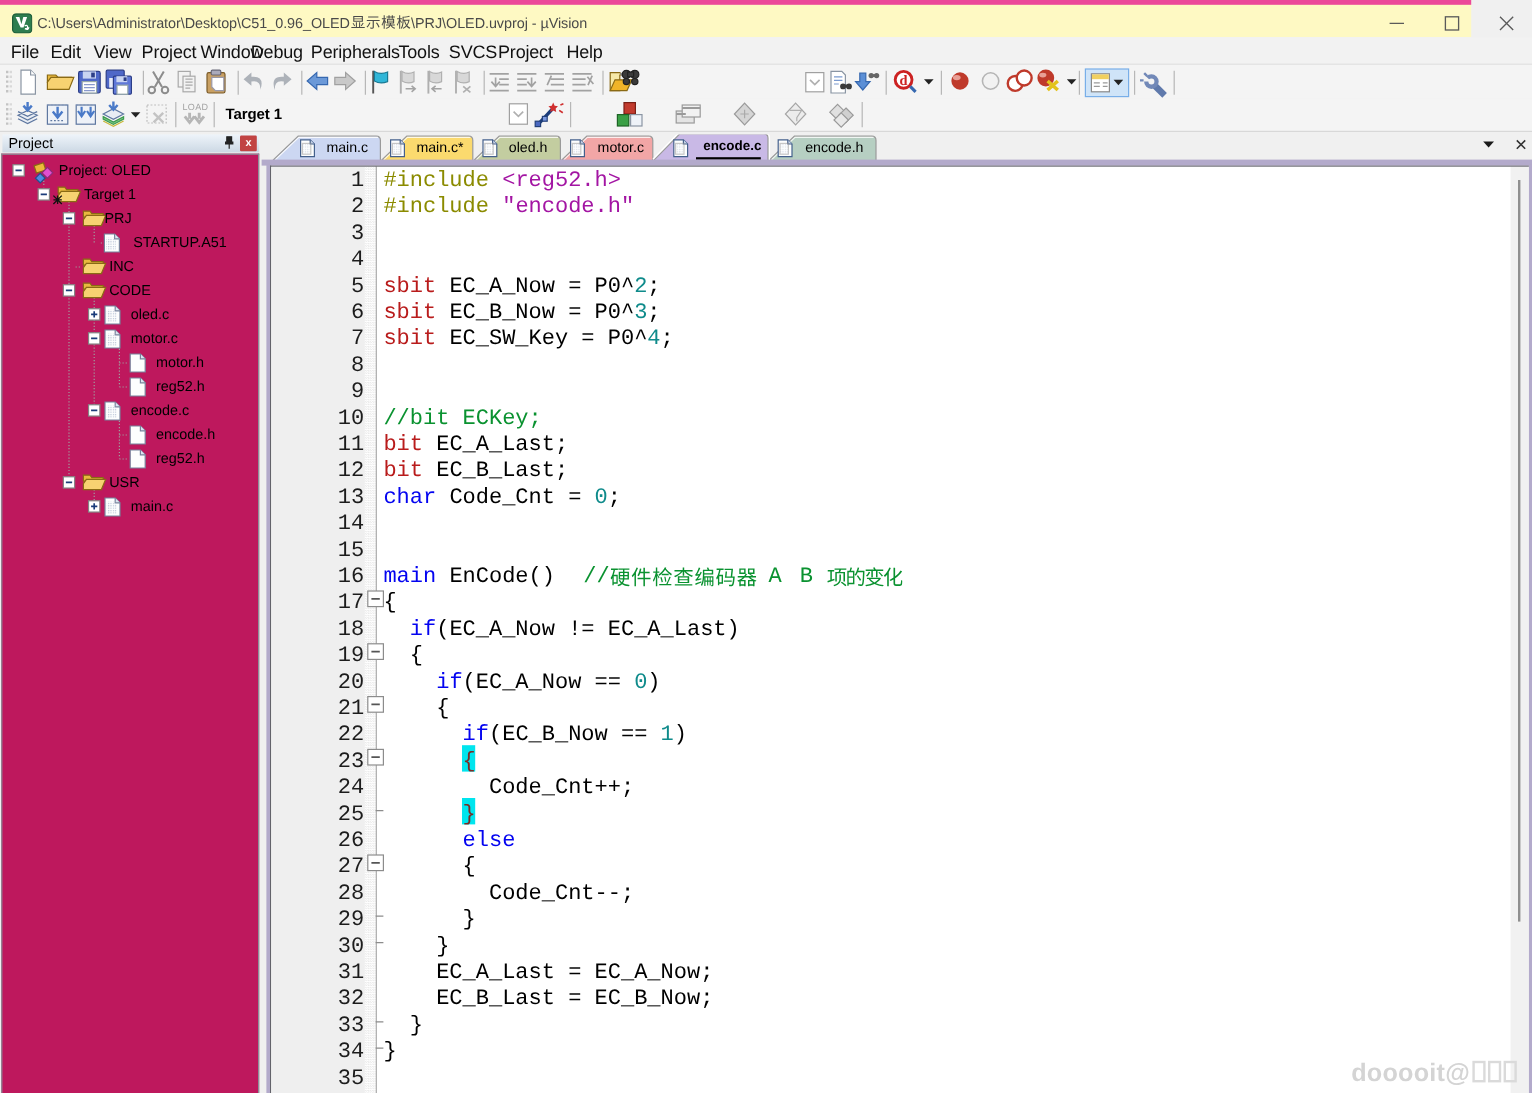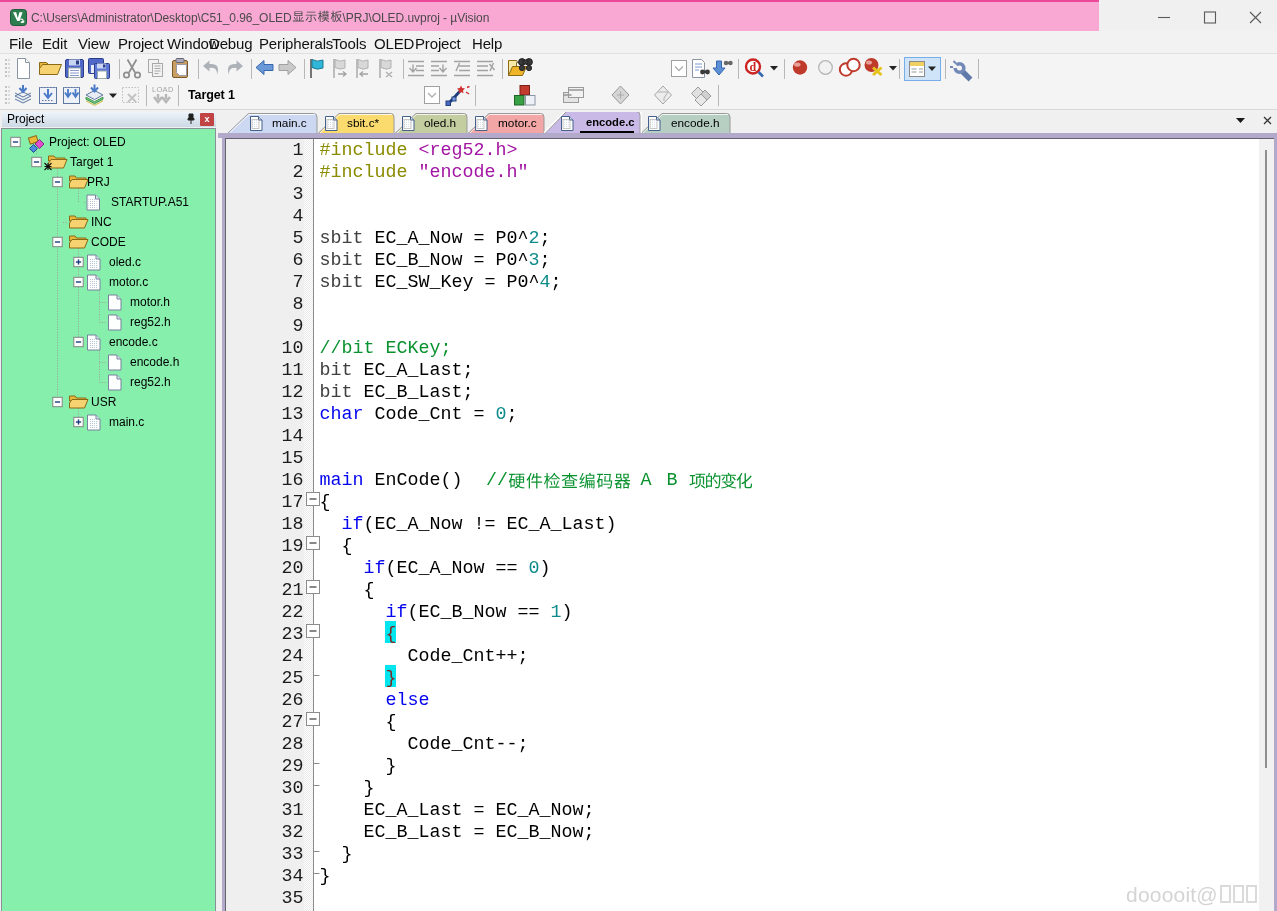--- a/index.html
+++ b/index.html
@@ -1,51 +1,51 @@
 <!DOCTYPE html>
 <html><head><meta charset="utf-8"><style>
 html,body{margin:0;padding:0}
 body{width:1277px;height:911px;position:relative;overflow:hidden;background:#f0f0f0;
  font-family:"Liberation Sans",sans-serif;-webkit-font-smoothing:antialiased}
 .abs{position:absolute}
-#titlebar{left:0;top:0;width:1099px;height:31px;background:#f9a8d4;border-top:2px solid #ec4899;box-sizing:border-box}
+#titlebar{left:0;top:0;width:1226px;height:31px;background:#fef9c3;border-top:4px solid #ec4899;box-sizing:border-box}
 #title-text{left:31px;top:8px;font-size:12px;color:#4a4a4a;white-space:pre;letter-spacing:-0.05px}
 #menubar{left:0;top:31px;width:1277px;height:22px;background:#f2f2f2}
 .mi{position:absolute;top:4px;font-size:15px;color:#111;letter-spacing:-0.15px}
 #tb1{left:0;top:53px;width:1277px;height:29px;background:#f4f4f4;border-top:1px solid #e0e0e0;box-sizing:border-box}
 #tb2{left:0;top:82px;width:1277px;height:27px;background:#f4f4f4;border-bottom:1px solid #d8d8d8;box-sizing:content-box}
 #panel{left:0;top:110px;width:218px;height:801px;background:#f0f0f0}
 #phead{position:absolute;left:2px;top:2px;width:214px;height:15px;background:linear-gradient(#eef4fa,#ccd8e4);font-size:12px;color:#000}
 #phead span{position:absolute;left:5px;top:0px}
 #pclose{position:absolute;left:198px;top:1px;width:14px;height:13px;background:#c14343;color:#fff;font-size:9px;font-weight:bold;text-align:center;line-height:13px;border-radius:1px}
 #ppin{position:absolute;left:184px;top:1px;width:10px;height:13px}
-#tree{position:absolute;left:1px;top:18px;width:215px;height:783px;background:#86efac;border:1px solid #8a8f98;border-bottom:none;box-sizing:border-box}
+#tree{position:absolute;left:1px;top:18px;width:215px;height:783px;background:#be185d;border:1px solid #8a8f98;border-bottom:none;box-sizing:border-box}
 .trow{position:absolute;font-size:12px;color:#000;white-space:nowrap;height:20px;line-height:20px}
 #editor{left:218px;top:110px;width:1059px;height:801px;background:#f0f0f0}
 .tablbl{position:absolute;top:6px;font-size:11.8px;color:#000;white-space:nowrap}
 #purpleband{position:absolute;left:0;top:23px;width:1059px;height:5px;background:#b3aacb}
 #purpleL{position:absolute;left:3.5px;top:27px;width:3.5px;height:774px;background:#b3aacb}
 #purpleR{position:absolute;left:1056px;top:27px;width:3px;height:774px;background:#b3aacb}
 #darkline{position:absolute;left:7px;top:27.5px;width:1049px;height:1px;background:#63636b}
 #darklineV{position:absolute;left:7px;top:28px;width:1px;height:773px;background:#63636b}
 #gutter{position:absolute;left:8px;top:28.5px;width:78px;height:772.5px;background:#efefef}
 #hatch{position:absolute;left:86px;top:28.5px;width:8.5px;height:772.5px;
  background:conic-gradient(#eaeaea 25%,#fff 0 50%,#eaeaea 0 75%,#fff 0) 0 0/2px 2px}
 #codebg{position:absolute;left:95.8px;top:28.5px;width:945.2px;height:772.5px;background:#fff}
 #scrolltrack{position:absolute;left:1041px;top:28.5px;width:15px;height:772.5px;background:#f1f1f1}
 #scrollthumb{position:absolute;left:1047px;top:40px;width:2px;height:618px;background:#8f8f8f}
 #foldline{position:absolute;left:94.6px;top:28.5px;width:1.2px;height:772.5px;background:#8c8c8c}
 #lnums,#code{position:absolute;font-family:"Liberation Mono",monospace;font-size:18.34px;line-height:22px;margin:0;white-space:pre}
 #lnums{left:8px;top:29.7px;width:77.5px;text-align:right;color:#1c1c1c}
 #code{left:95.8px;top:29.7px;padding-left:5.7px;color:#000}
-.ol{color:#8b8b00}.pu{color:#a315a3}.cr{color:#404040}.tl{color:#0f8b8b}
+.ol{color:#8b8b00}.pu{color:#a315a3}.cr{color:#b91c1c}.tl{color:#0f8b8b}
 .gr{color:#0a9230}.k{color:#0404f0}
 .hl{color:#7c2b25}
 #cmt16{position:absolute;left:268px;top:359.7px;width:280px;height:22px;color:#0a9230;font-family:"Liberation Mono",monospace;font-size:18.34px;line-height:22px}
-#watermark{position:absolute;left:908px;top:772.5px;font-size:21px;font-weight:normal;color:#d4d4d4;letter-spacing:0.2px;white-space:nowrap}
+#watermark{position:absolute;left:908px;top:772.5px;font-size:21px;font-weight:bold;color:#d4d4d4;letter-spacing:0.2px;white-space:nowrap}
 .wbox{display:inline-block;width:7px;height:14px;border:2px solid #dadada;margin-left:2px;vertical-align:-1.5px}
 </style></head><body>
 <div id="titlebar" class="abs">
 <svg class="abs" style="left:10px;top:7px" width="17" height="17" viewBox="0 0 17 17">
 <rect x="0.5" y="0.5" width="16" height="16" rx="3" fill="#2e7d4f" stroke="#1d5c38"></rect>
 <path d="M3 3.2 h3.2 l1.6 6 1.6-6 H12.6 L9.6 12 H7.2 Z" fill="#fff"></path>
 <path d="M10.5 10.5 q2.5-1 2.5 1 q0 1.8-2.2 1.4 q2.8 1.6 3.2-1.2" fill="none" stroke="#fff" stroke-width="1.1"></path>
 </svg>
 <div id="title-text" class="abs">C:\Users\Administrator\Desktop\C51_0.96_OLED<svg style="display:inline-block;vertical-align:-2.5px" width="51" height="14" viewBox="0 0 51 14">
         <g fill="#4a4a4a">
@@ -66,21 +66,21 @@
 <div class="abs" style="left:0;top:108.5px;width:1277px;height:1px;background:#ababab"></div>
 <div id="menubar" class="abs">
 <span class="mi" style="left:9px">File</span>
 <span class="mi" style="left:42px">Edit</span>
 <span class="mi" style="left:78px">View</span>
 <span class="mi" style="left:118px">Project</span>
 <span class="mi" style="left:167px">Window</span>
 <span class="mi" style="left:209px">Debug</span>
 <span class="mi" style="left:259px">Peripherals</span>
 <span class="mi" style="left:332px">Tools</span>
-<span class="mi" style="left:374px">OLED</span>
+<span class="mi" style="left:374px">SVCS</span>
 <span class="mi" style="left:415px">Project</span>
 <span class="mi" style="left:472px">Help</span>
 </div>
 <div id="tb1" class="abs">
 <svg class="abs" style="left:0;top:0" width="990" height="29" viewBox="0 0 990 29">
 <g fill="none">
 <path d="M6 5 V25" stroke="#c3c3c3" stroke-width="2" stroke-dasharray="2 2"></path>
 <path d="M9 5 V25" stroke="#d9d9d9" stroke-width="2" stroke-dasharray="2 2"></path>
 <g stroke="#8a95a3">
 <path d="M17.5 4.5 h8 l4 4 v16 h-12 z" fill="#fff"></path>
@@ -448,21 +448,21 @@
 <path d="M343.5 4.5 h8 l3.5 3.5 v10.5 h-11.5 z" fill="#fdfefe" stroke="#44608c"></path>
 <path d="M351.5 4.5 v3.5 h3.5" fill="#c8d4e8" stroke="#44608c"></path>
 <rect x="345.0" y="7.5" width="7" height="9" fill="url(#dotp)" opacity="0.55"></rect>
 <path d="M430.5 4.5 h8 l3.5 3.5 v10.5 h-11.5 z" fill="#fdfefe" stroke="#44608c"></path>
 <path d="M438.5 4.5 v3.5 h3.5" fill="#c8d4e8" stroke="#44608c"></path>
 <rect x="432.0" y="7.5" width="7" height="9" fill="url(#dotp)" opacity="0.55"></rect>
         </g>
 </g>
     </svg>
 <div class="tablbl" style="left:54px">main.c</div>
-<div class="tablbl" style="left:129px">sbit.c*</div>
+<div class="tablbl" style="left:129px">main.c*</div>
 <div class="tablbl" style="left:206px">oled.h</div>
 <div class="tablbl" style="left:280px">motor.c</div>
 <div class="tablbl" style="left:368px;font-weight:bold;font-size:11.2px">encode.c</div>
 <div class="tablbl" style="left:453px">encode.h</div>
 <div class="abs" style="left:362px;top:20.5px;width:54px;height:2px;background:#000"></div>
 <svg class="abs" style="left:1016px;top:5px" width="40" height="12" viewBox="0 0 40 12">
 <path d="M2 3 h9 l-4.5 5 z" fill="#1a1a1a"></path>
 <path d="M30 2 l7 7 m0-7 l-7 7" stroke="#333" stroke-width="1.3"></path>
 </svg>
 <div id="purpleband"></div>

